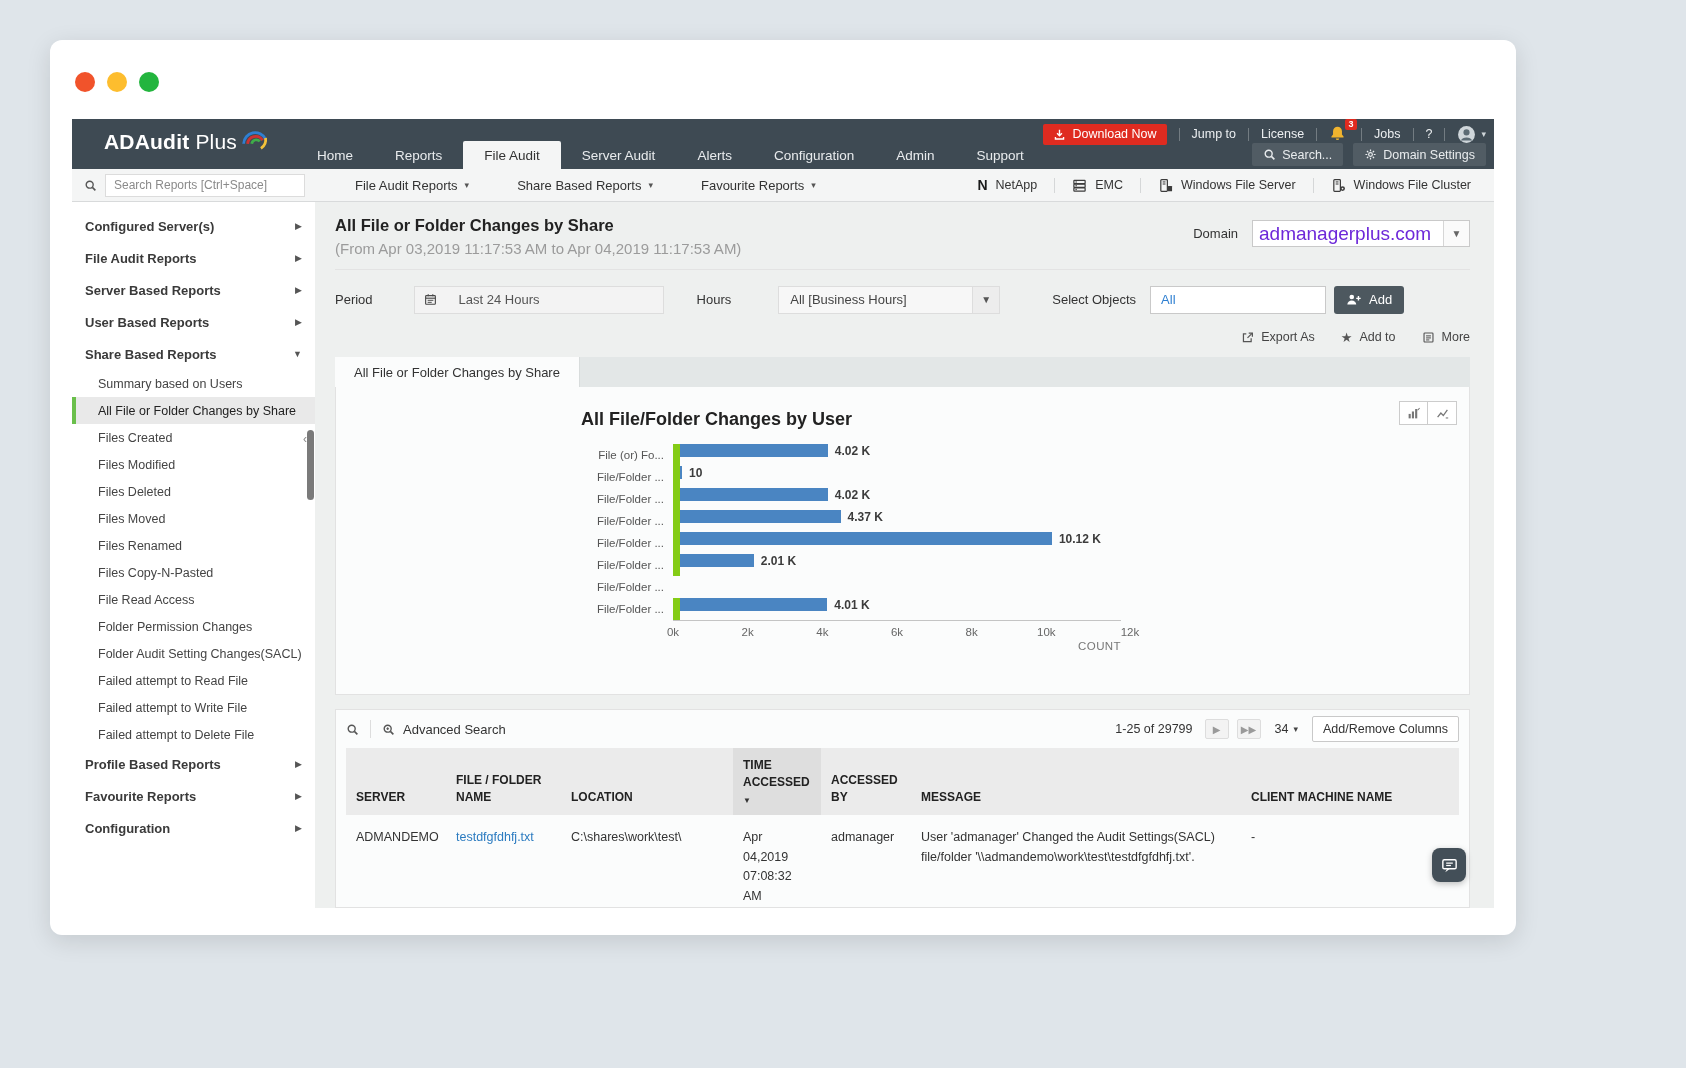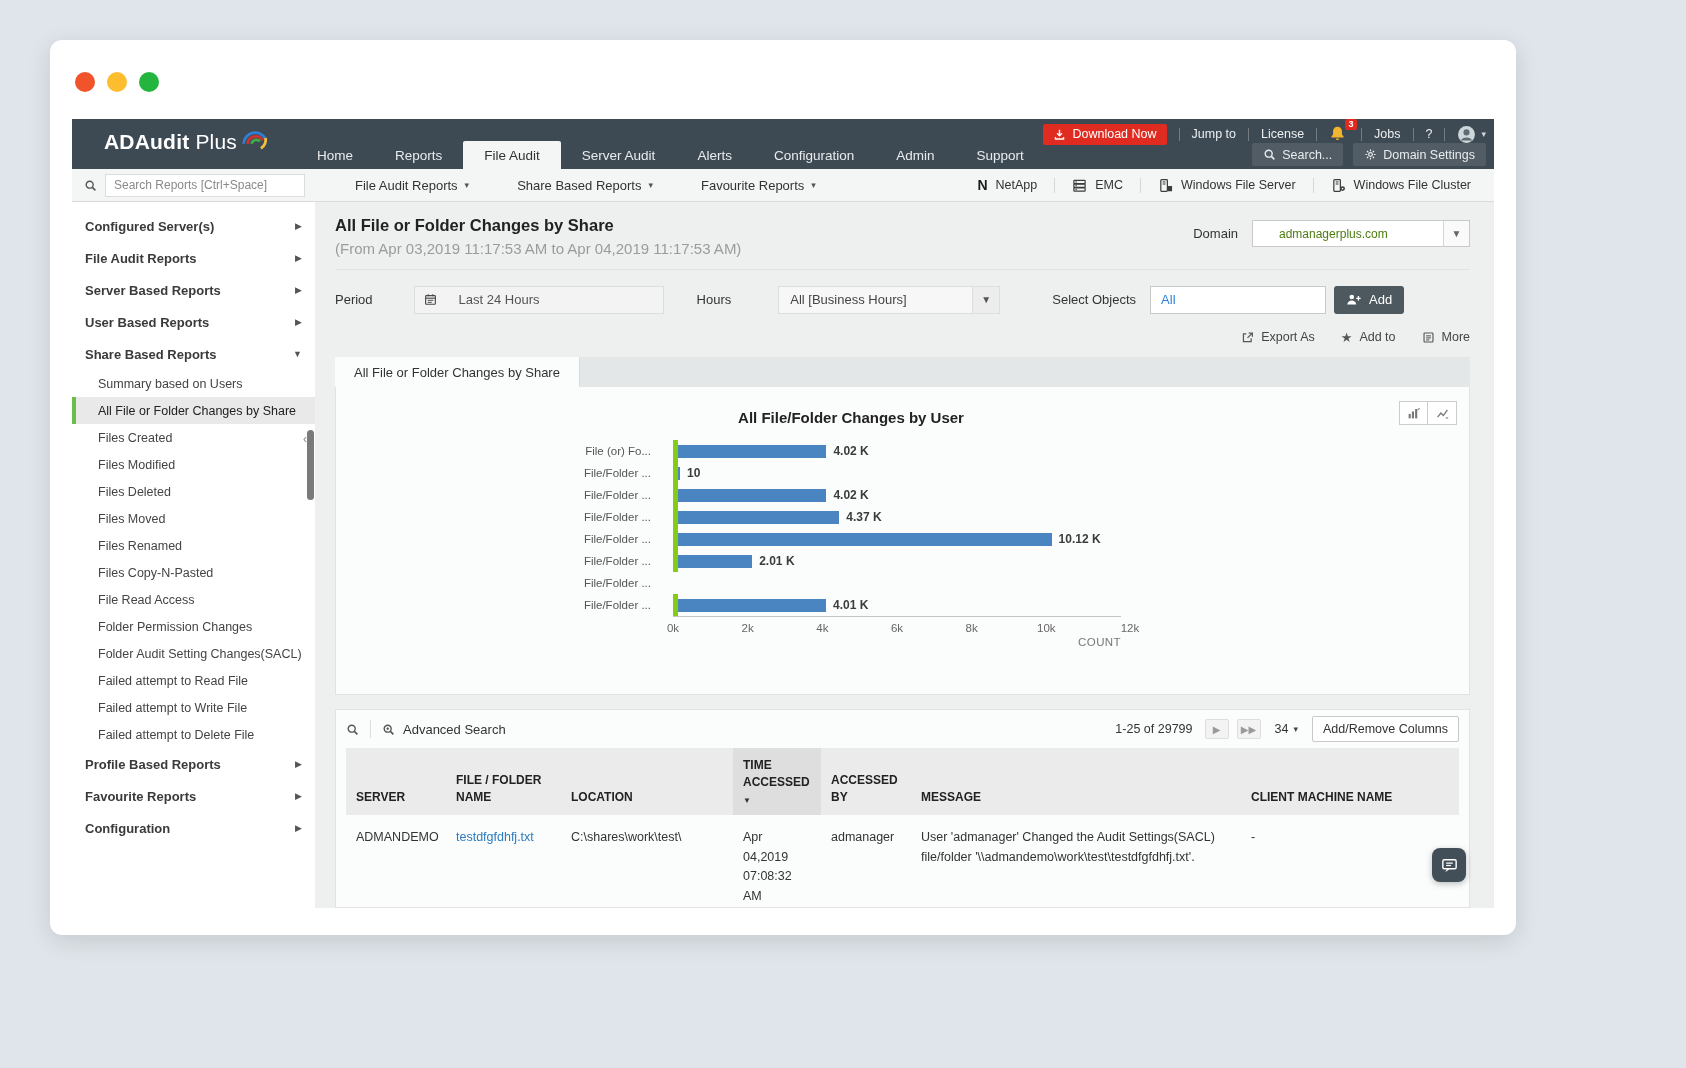--- a/index.html
+++ b/index.html
@@ -56,21 +56,21 @@
   .sb-scroll{position:absolute;right:1px;top:228px;width:7px;height:70px;background:#4d4d4d;border-radius:4px;opacity:.75}
   .sb-collapse{position:absolute;right:8px;top:230px;font-size:12px;color:#8a8a8a}
 
   .main{flex:1;background:#eef0ef;padding:14px 24px 0 20px;display:flex;flex-direction:column;overflow:hidden;position:relative}
   .head-row{display:flex;justify-content:space-between;align-items:flex-start;padding-bottom:12px;border-bottom:1px solid #e3e3e3}
   .rep-title{font-size:16.5px;font-weight:700;color:#222}
   .rep-sub{font-size:15px;color:#9b9b9b;margin-top:5px}
   .domain-box{display:flex;align-items:center;margin-top:4px}
   .domain-label{font-size:13px;color:#333;margin-right:14px}
   .domain-select{width:218px;height:27px;background:#fff;border:1px solid #c9c9c9;display:flex;align-items:center;cursor:pointer}
-  .domain-select .val{flex:1;font-size:12px;color:#4d7c0f;padding-left:26px}
+  .domain-select .val{flex:1;font-size:19px;color:#6d28d9;padding-left:6px}
   .domain-select .dd{width:26px;height:100%;border-left:1px solid #d6d6d6;display:flex;align-items:center;justify-content:center;color:#666;font-size:10px;background:#fafafa}
 
   .filter-row{display:flex;align-items:center;margin-top:15px;height:29px}
   .f-label{font-size:13px;color:#333}
   .period-ctl{display:flex;align-items:center;margin-left:41px;width:250px;height:28px;border:1px solid #ddd;background:#f3f3f3;cursor:pointer}
   .period-ctl .cal{width:32px;height:100%;display:flex;align-items:center;justify-content:center;color:#4a4a4a}
   .period-ctl .val{font-size:13px;color:#555;padding-left:12px}
   .hours-ctl{display:flex;align-items:center;margin-left:47px;width:222px;height:28px;border:1px solid #ddd;background:#f7f7f7;cursor:pointer}
   .hours-ctl .val{flex:1;font-size:13px;color:#444;padding-left:11px}
   .hours-ctl .dd{width:27px;height:100%;border-left:1px solid #ddd;background:#ededed;display:flex;align-items:center;justify-content:center;font-size:10px;color:#555}
@@ -81,28 +81,28 @@
 
   .action-row{display:flex;justify-content:flex-end;align-items:center;gap:26px;margin-top:14px;height:18px}
   .action{display:flex;align-items:center;gap:7px;font-size:12.5px;color:#444;cursor:pointer}
   .action svg{width:13px;height:13px;color:#555}
   .action .star{color:#555;font-size:13px}
 
   .tab-strip{display:flex;margin-top:11px;height:30px;background:#e3e7e7}
   .rep-tab{background:#fbfcfc;display:flex;align-items:center;padding:0 19px;font-size:13px;color:#333;border-right:1px solid #d8dcdc;cursor:pointer}
 
   .chart-card{background:#fbfcfc;border:1px solid #e2e2e2;border-top:none;height:308px;position:relative}
-  .chart-title{width:540px;margin:22px 0 0 245px;text-align:center;font-size:15px;font-weight:700;color:#222}
+  .chart-title{width:540px;margin:22px 0 0 245px;font-size:18px;font-weight:700;color:#222}
   .chart-tools{position:absolute;right:12px;top:14px;display:flex}
   .ct-btn{width:29px;height:24px;border:1px solid #ccc;background:#fff;display:flex;align-items:center;justify-content:center;cursor:pointer;color:#777}
   .ct-btn+.ct-btn{border-left:none}
   .chart-wrap{width:540px;margin:14px 0 0 245px}
   .c-row{display:flex;align-items:center;height:22px}
-  .c-label{width:92px;text-align:right;font-size:11.5px;color:#555;padding-right:22px;white-space:nowrap}
-  .c-barzone{flex:1;display:flex;align-items:center;border-left:5px solid #84cc16;height:100%}
+  .c-label{width:92px;text-align:right;font-size:11.5px;color:#555;padding-right:9px;white-space:nowrap}
+  .c-barzone{flex:1;display:flex;align-items:flex-start;border-left:7px solid #84cc16;height:100%}
   .c-bar{height:13px;min-width:2px}
   .c-val{font-size:12px;font-weight:700;color:#3c3c3c;margin-left:7px;white-space:nowrap}
   .c-axis{display:flex}
   .c-axis .sp{width:92px}
   .c-ticks{flex:1;border-top:1px solid #c4c4c4;position:relative;height:18px}
   .c-tick{position:absolute;top:5px;transform:translateX(-50%);font-size:11.5px;color:#666}
   .c-xlab{text-align:right;font-size:11.5px;color:#777;margin-top:2px;letter-spacing:.4px}
 
   .table-card{background:#fbfcfc;border:1px solid #e2e2e2;margin-top:14px;flex:1;min-height:0;overflow:hidden;padding:0 10px}
   .t-toolbar{height:38px;display:flex;align-items:center}

